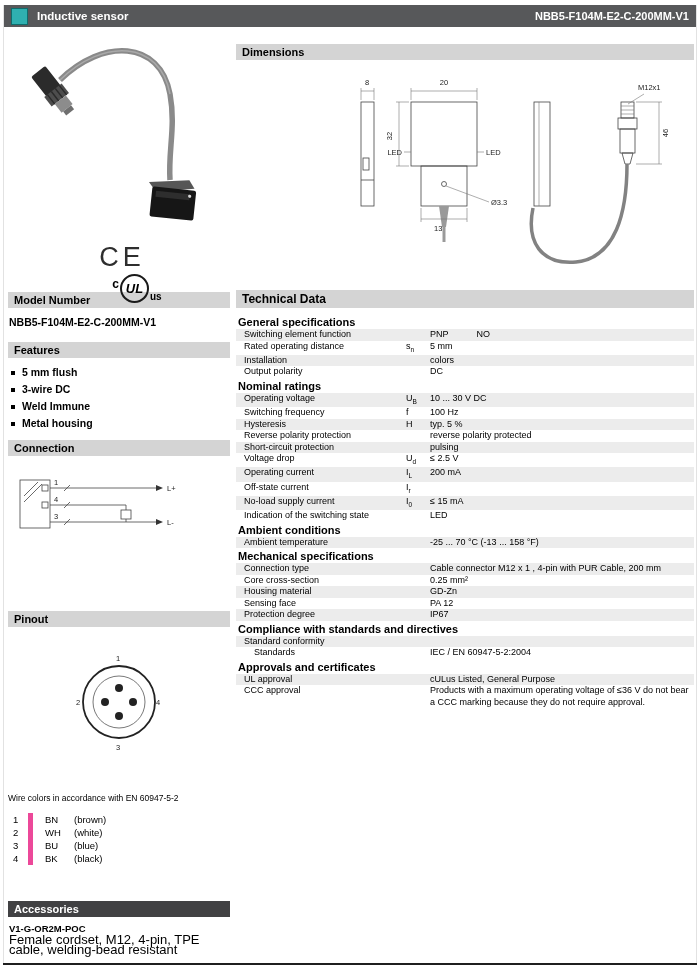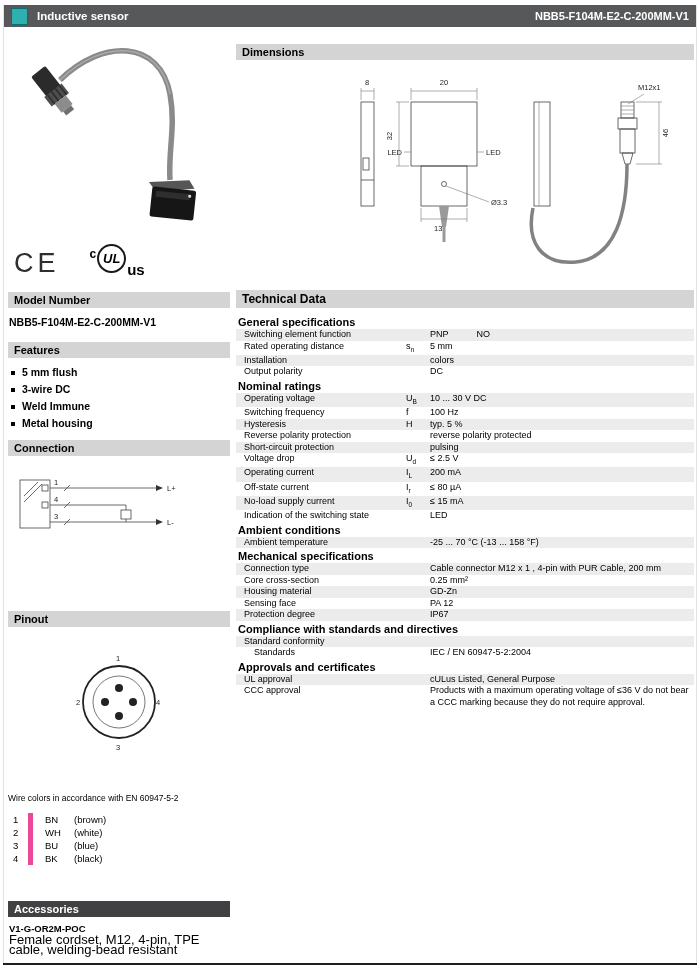--- a/index.html
+++ b/index.html
@@ -16,27 +16,27 @@
   
   .leftcol{position:absolute;left:8px;top:32px;width:222px;}
   .acc{position:absolute;left:8px;top:901px;width:222px;}
   .rightcol{position:absolute;left:236px;top:44px;width:458px;}
   
   .bar{background:#d4d4d4;height:16px;line-height:16px;font-size:11px;font-weight:bold;padding-left:6px;}
   .bar.dark{background:#414143;color:#fff;}
   .tdbar{height:18px;line-height:18px;font-size:12px;}
   
   .photo{height:200px;}
-  .marks{display:flex;align-items:flex-end;margin:6px 0 0 6px;height:36px;}
+  .marks{display:flex;align-items:center;margin:6px 0 0 6px;height:36px;flex-direction:column;}
   .ce{font-size:27px;letter-spacing:4px;color:#2e2e2e;line-height:30px;}
   .ul-mark{display:flex;align-items:flex-start;margin-left:30px;padding-top:2px;}
   .ul-c{font-size:12px;font-weight:bold;margin-top:3px;}
   .ul-circle{width:25px;height:25px;border:2px solid #1a1a1a;border-radius:50%;display:flex;
              align-items:center;justify-content:center;font-weight:bold;font-style:italic;font-size:13px;margin:0 1px;}
-  .ul-us{font-size:15px;font-weight:bold;margin-top:17px;}
+  .ul-us{font-size:10px;font-weight:bold;margin-top:17px;}
   
   .model-value{font-weight:bold;font-size:10.5px;margin:8px 0 0 1px;}
   .mt14{margin-top:14px;} .mt8{margin-top:8px;} .mt6{margin-top:6px;}
   .features{margin-top:6px;}
   .feat{display:flex;align-items:flex-start;font-size:10.5px;font-weight:bold;line-height:17px;}
   .feat .bullet{width:4px;height:4px;background:#000;margin:6.5px 7px 0 3px;flex:none;}
   .conn-svg{margin-top:6px;}
   .pinbar{margin-top:50px;}
   .pin-svg{display:block;margin:10px auto 0 auto;}
   .note{font-size:8.5px;margin-top:26px;}
@@ -311,21 +311,20 @@
         <div class="tval"><span>≤ 2.5 V</span></div>
       </div>
       <div class="trow alt">
         <div class="tlabel">Operating current</div>
         <div class="tsym">I<sub>L</sub></div>
         <div class="tval"><span>200 mA</span></div>
       </div>
       <div class="trow">
         <div class="tlabel">Off-state current</div>
         <div class="tsym">I<sub>r</sub></div>
-        <div class="tval"><span>≤ 80 µA</span></div>
       </div>
       <div class="trow alt">
         <div class="tlabel">No-load supply current</div>
         <div class="tsym">I<sub>0</sub></div>
         <div class="tval"><span>≤ 15 mA</span></div>
       </div>
       <div class="trow">
         <div class="tlabel">Indication of the switching state</div>
         <div class="tsym"></div>
         <div class="tval"><span>LED</span></div>

